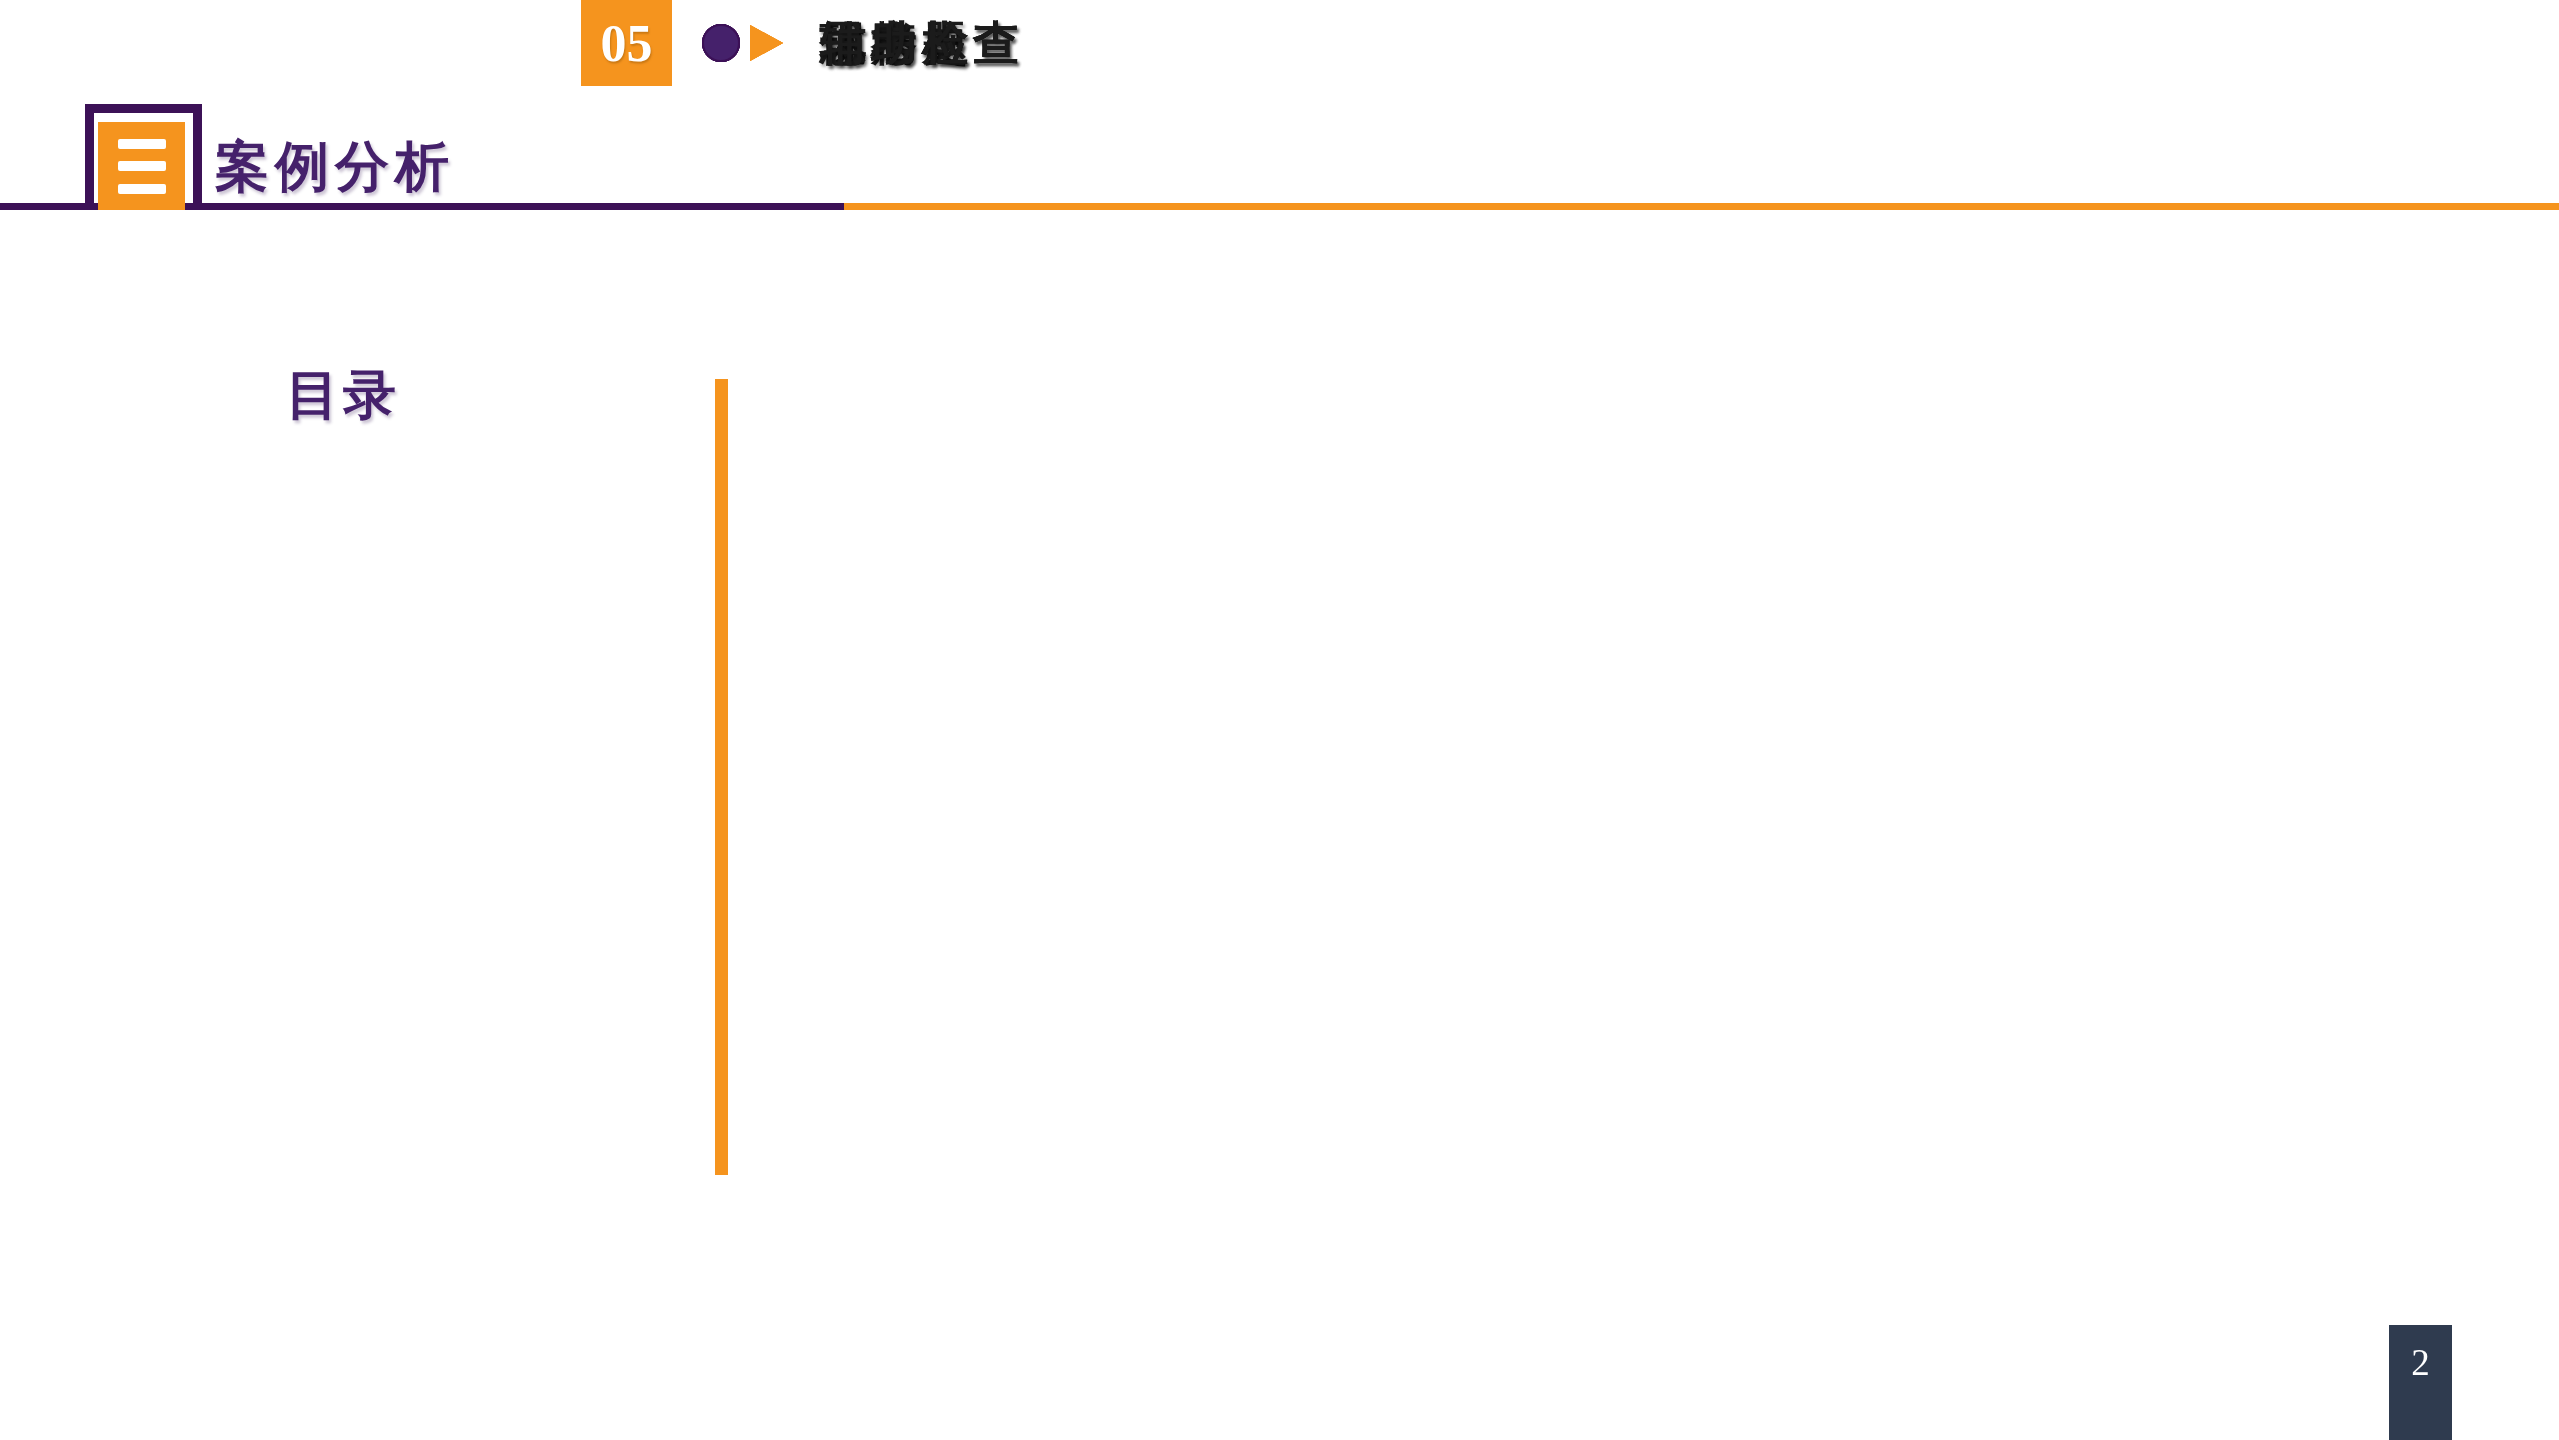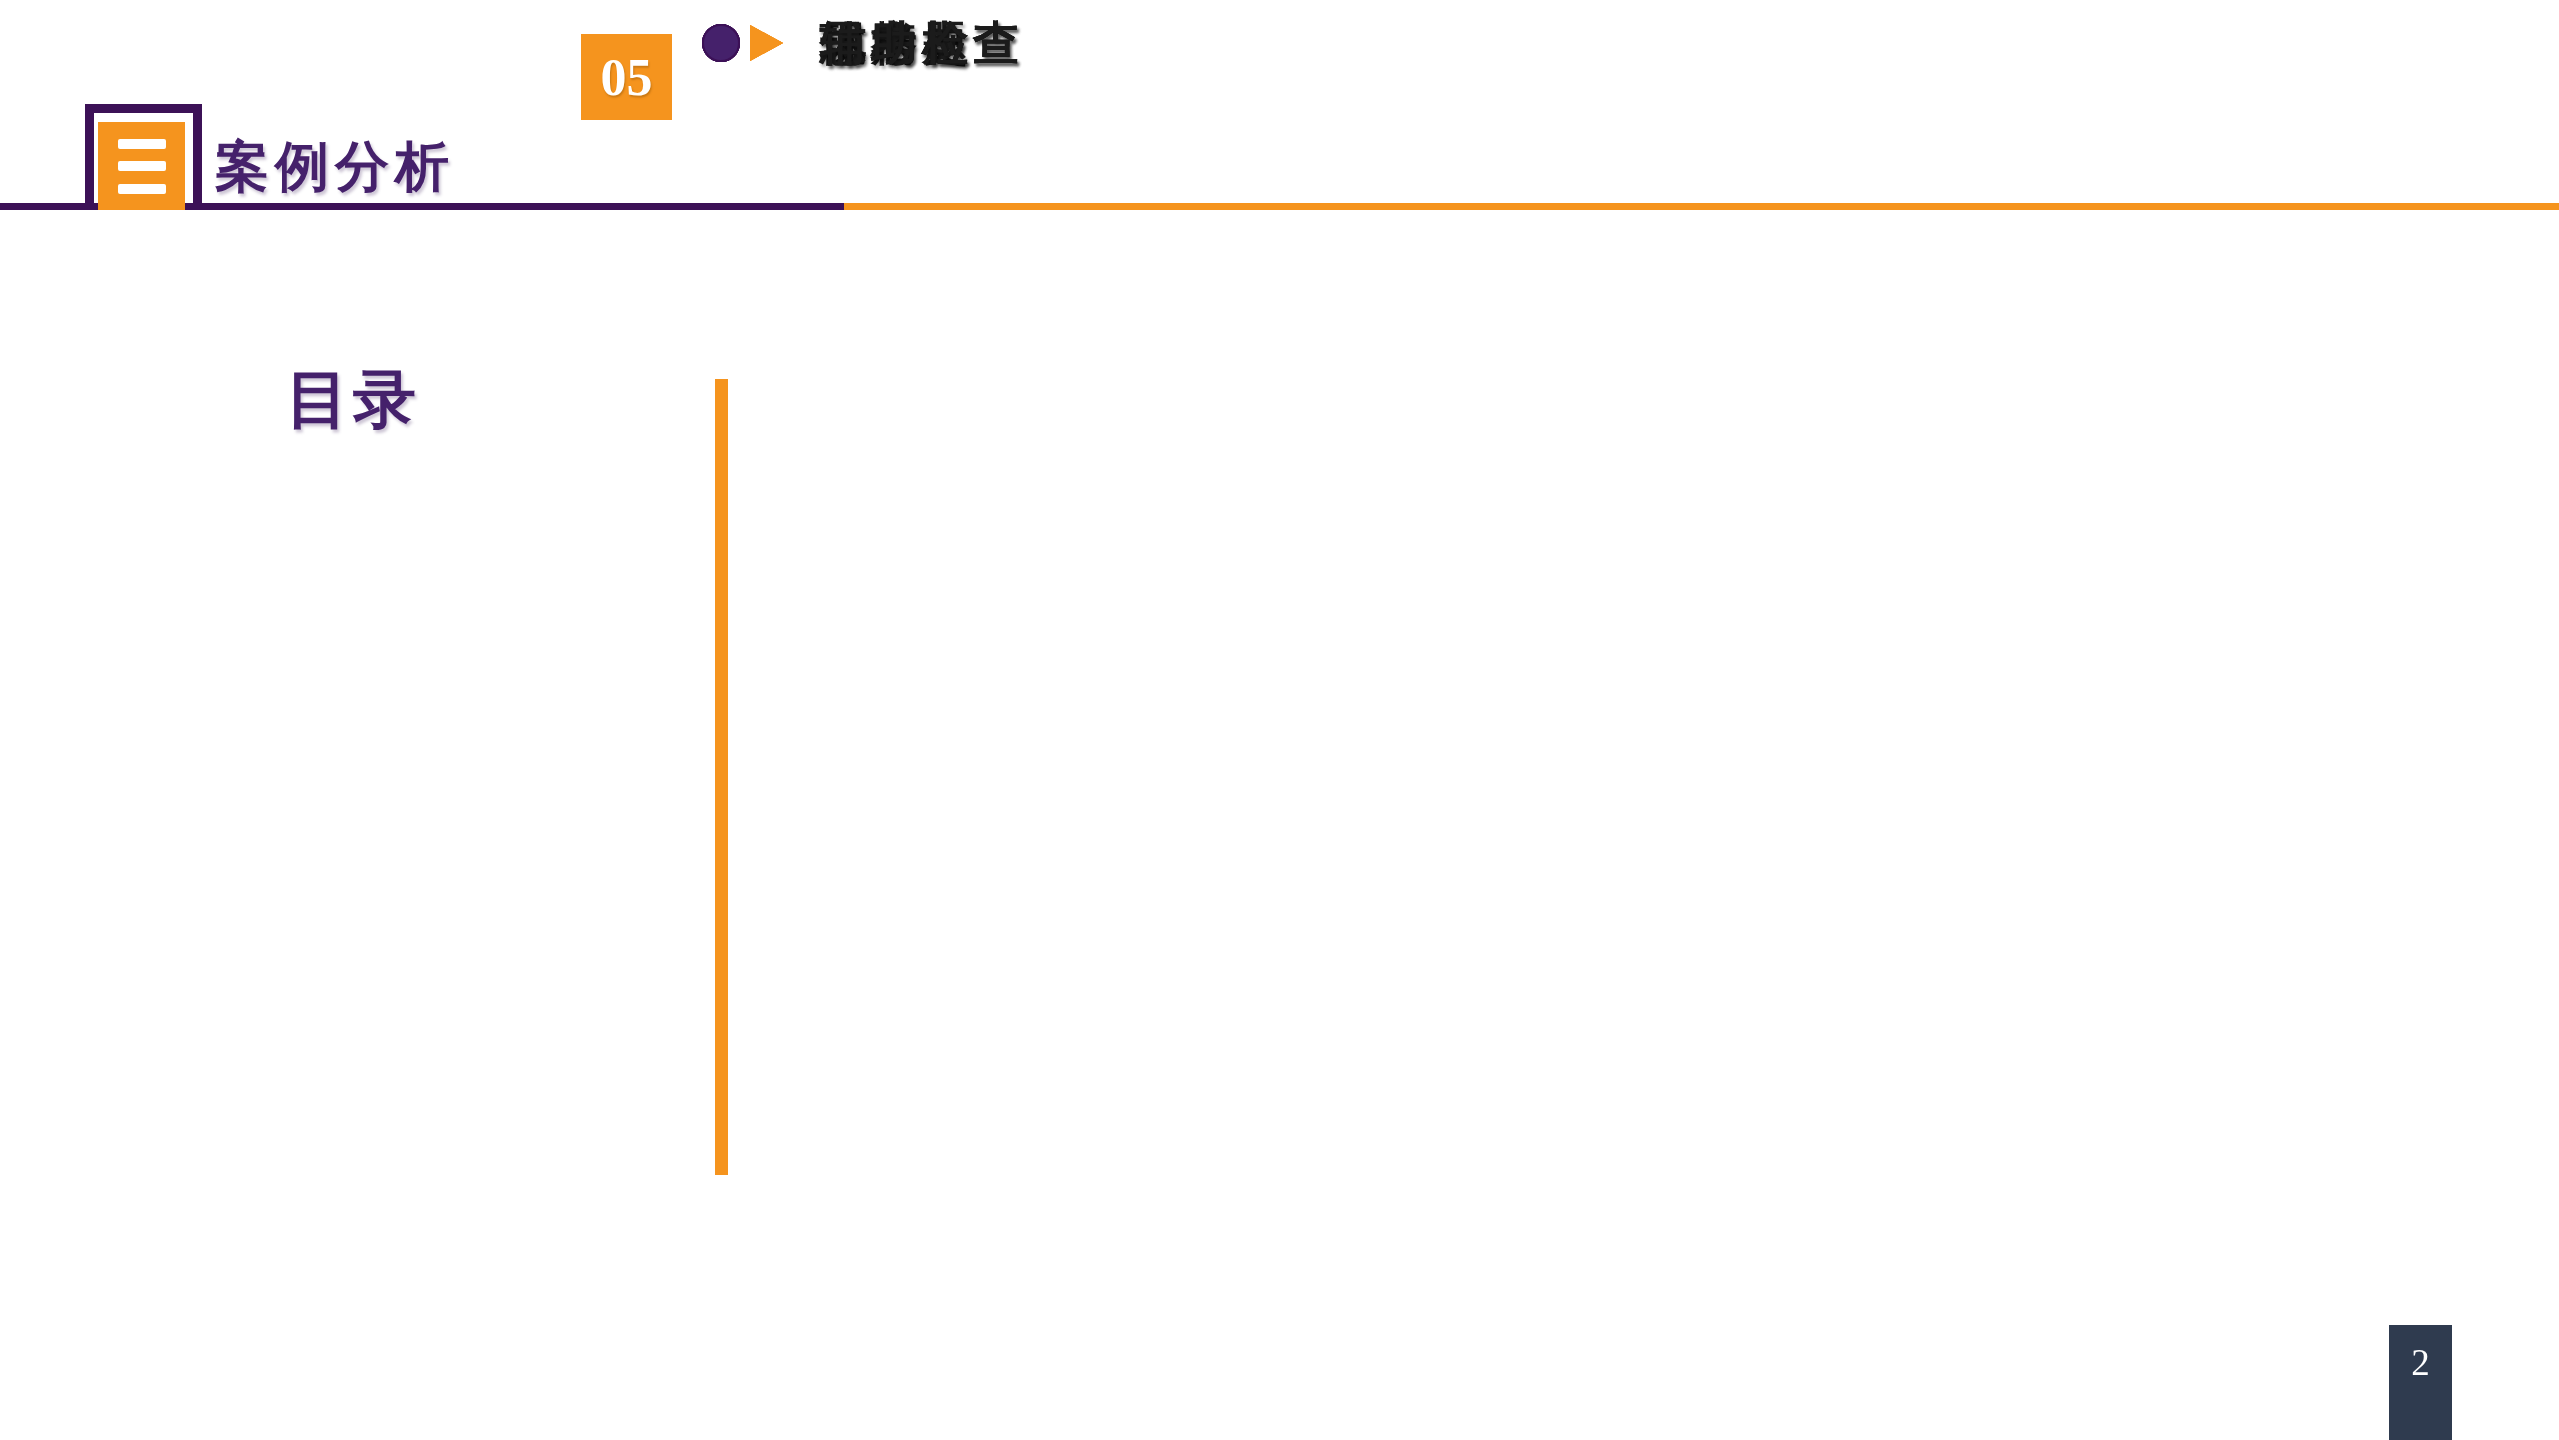--- a/index.html
+++ b/index.html
@@ -40,21 +40,21 @@
     font-size:54px;font-weight:bold;letter-spacing:6px;line-height:1;
     color:var(--purple-title,#45216B);
     text-shadow:2px 3px 3px rgba(60,30,90,0.25);
     white-space:nowrap;
     margin-top:12px;
   }
 
   
   .toc-heading{
     position:absolute;left:286px;top:368px;
-    font-size:63px;font-weight:bold;letter-spacing:4px;line-height:1;
+    font-size:53px;font-weight:bold;letter-spacing:4px;line-height:1;
     color:var(--purple-title,#45216B);
     text-shadow:2px 3px 3px rgba(60,30,90,0.25);
     white-space:nowrap;
   }
   .timeline-line{
     position:absolute;left:715px;top:379px;width:13px;height:796px;
     background:var(--orange,#F5941E);z-index:1;
   }
   .toc-row{position:absolute;left:0;width:2559px;height:86px;z-index:2;}
   .toc-row:nth-of-type(1){top:403px;}
@@ -63,21 +63,20 @@
   .toc-row:nth-of-type(4){top:865px;}
   .toc-row:nth-of-type(5){top:1019px;}
 
   .num-box{
     position:absolute;left:581px;top:0;width:91px;height:86px;
     background:var(--orange,#F5941E);
     display:flex;align-items:center;justify-content:center;
     font-family:"Liberation Serif",serif;font-weight:bold;font-size:52px;
     color:var(--white,#fff);
     text-shadow:1px 2px 2px rgba(120,70,0,0.35);
-    margin-top:34px;
   }
   .dot{
     position:absolute;left:702px;top:24px;width:38px;height:38px;border-radius:50%;
     background:var(--purple-title,#45216B);
     border:2px solid var(--purple-dark,#3C1157);
   }
   .tri{
     position:absolute;left:750px;top:25px;width:0;height:0;
     border-left:33px solid var(--orange,#F5941E);
     border-top:18px solid transparent;border-bottom:18px solid transparent;

